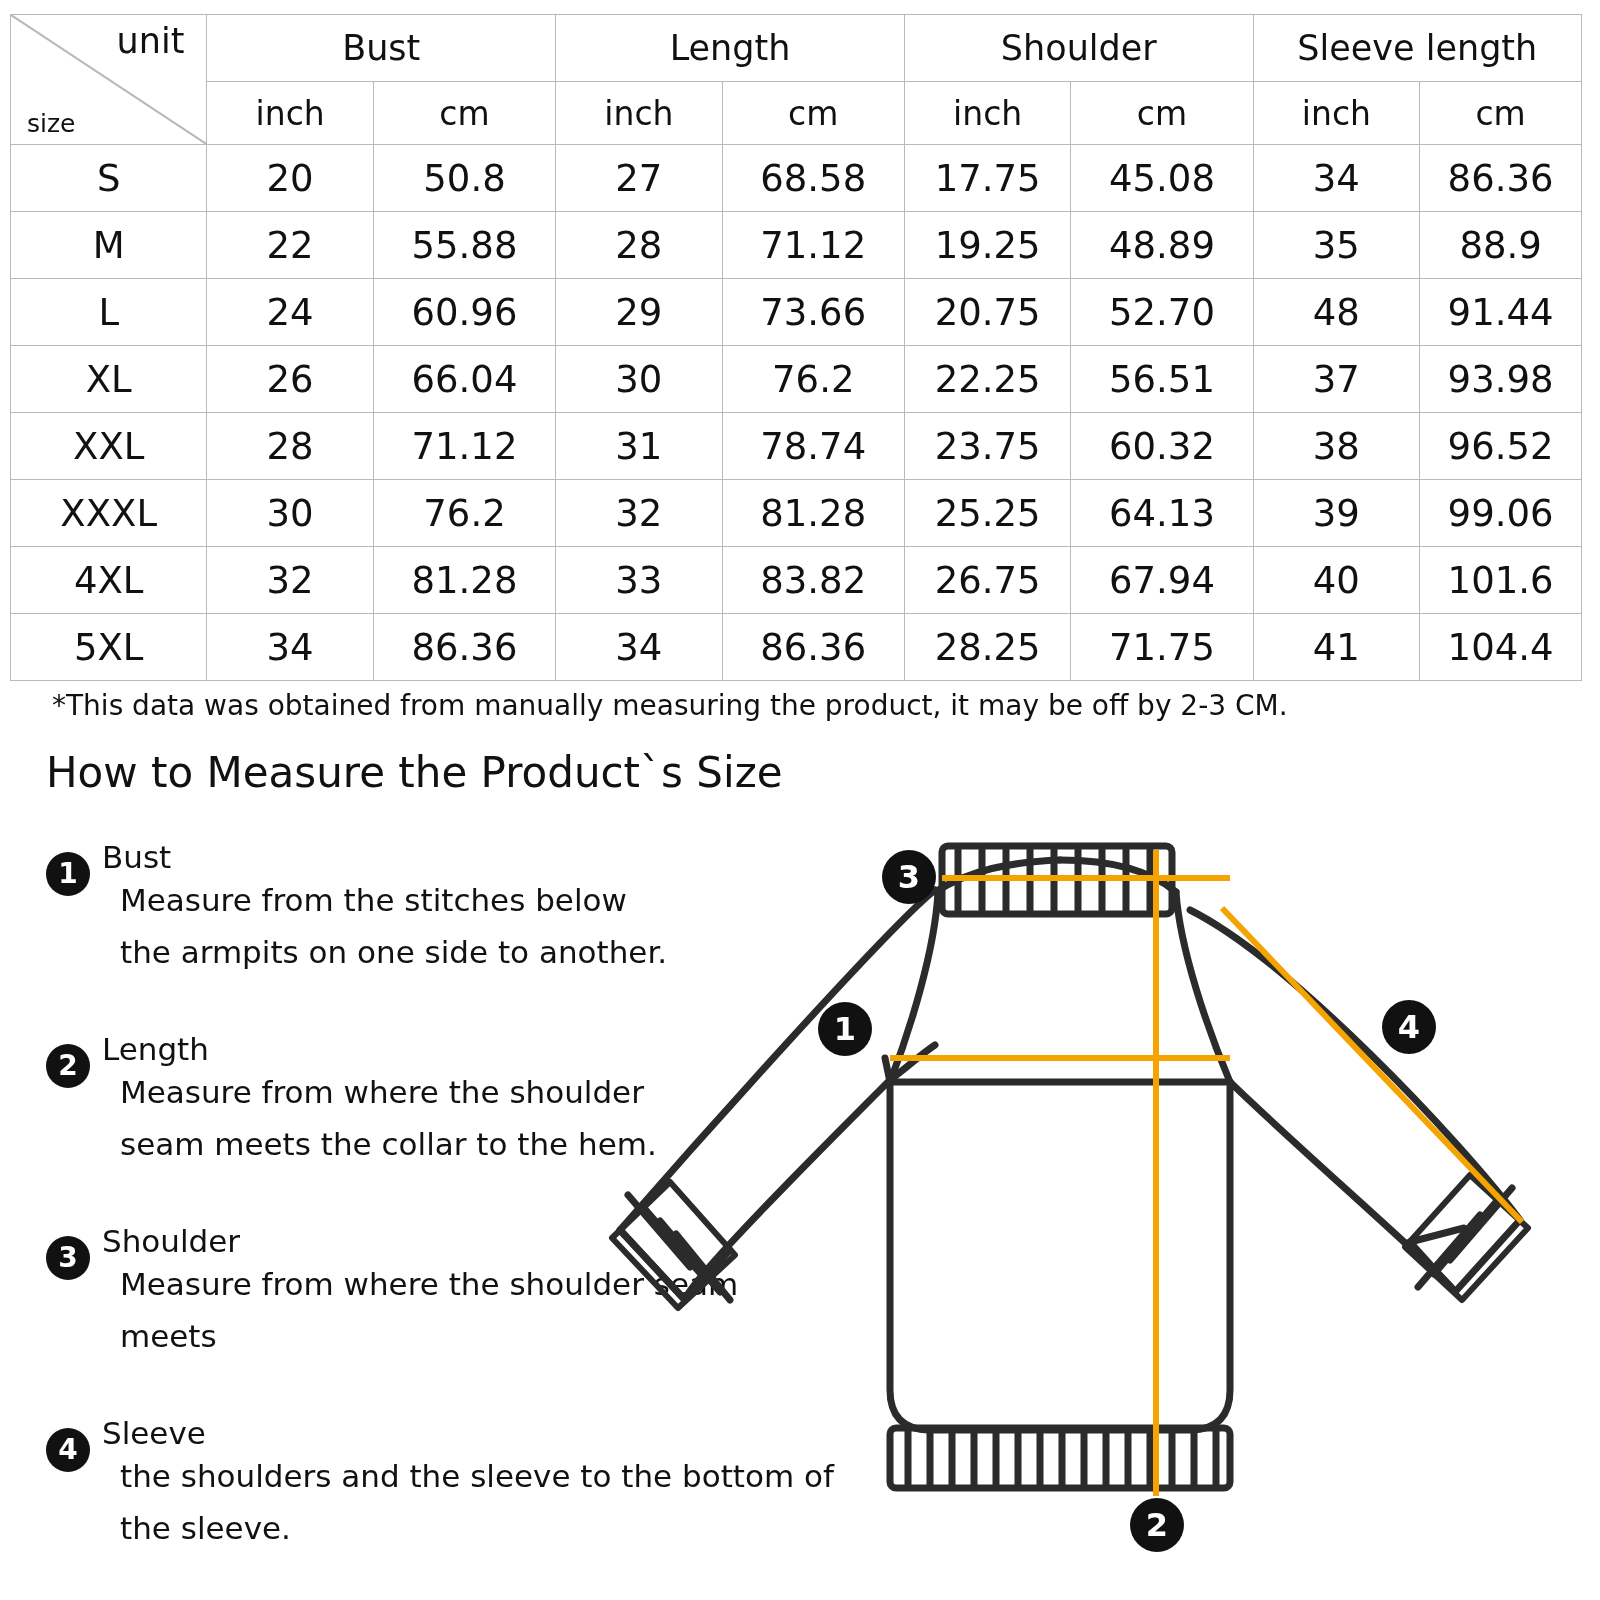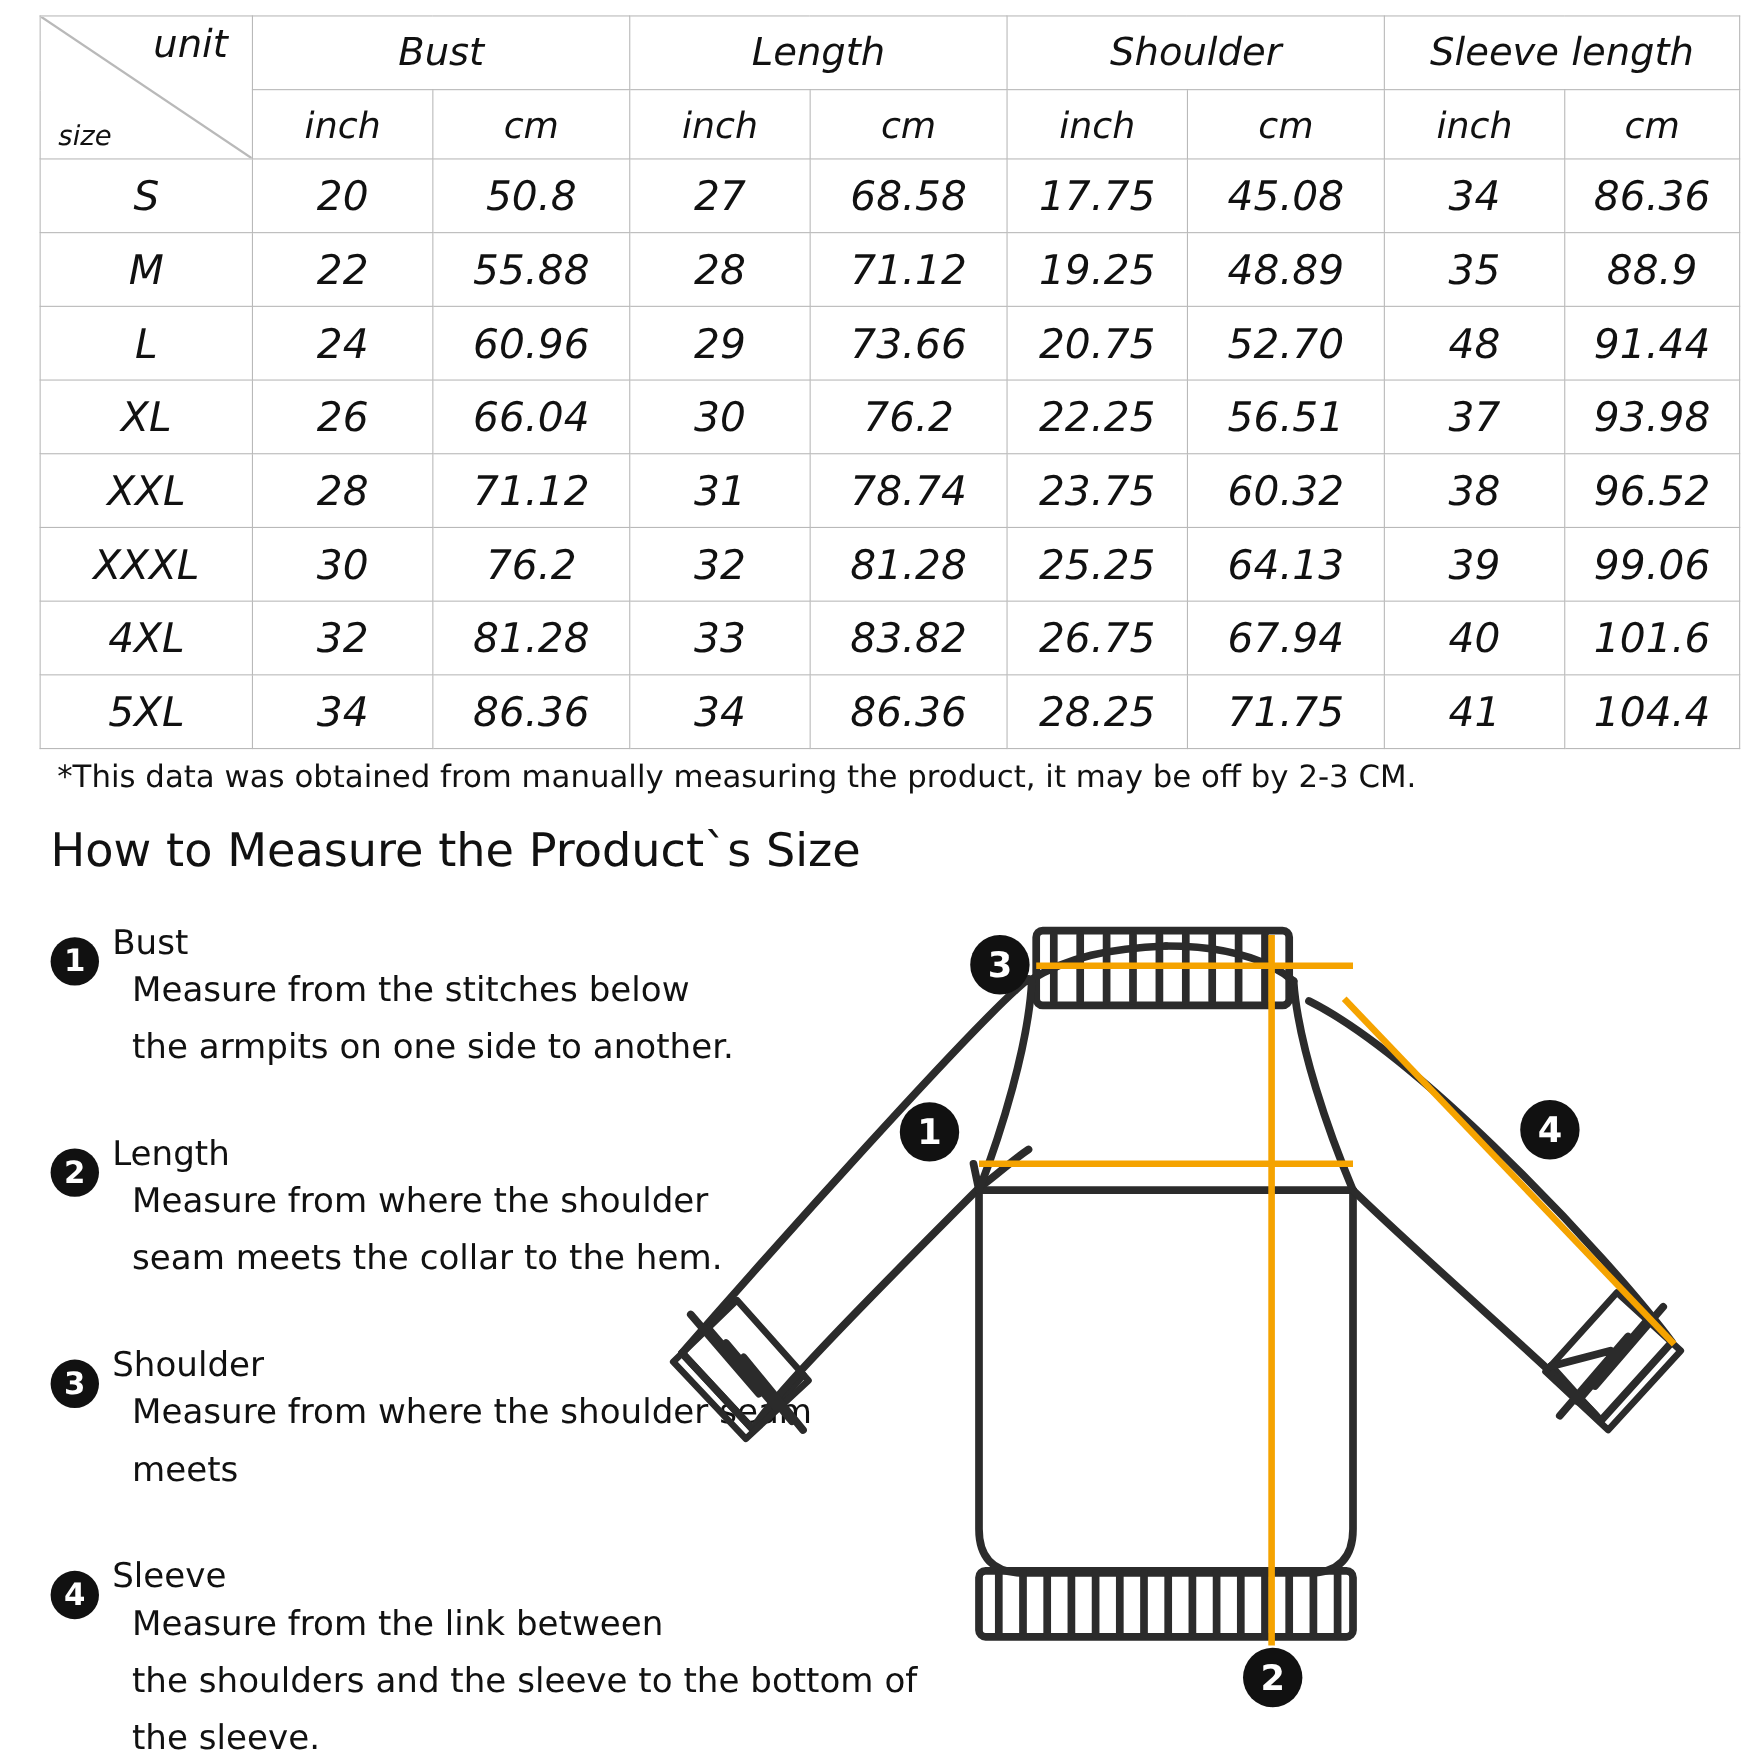--- a/index.html
+++ b/index.html
@@ -11,22 +11,21 @@
     width: 1600px;
     height: 1600px;
     font-family: "DejaVu Sans", sans-serif;
     color: #111111;
     overflow: hidden;
     position: relative;
   }
 
   
   .size-table-wrap {
-    padding: 14px 18px 0 36px;
-    font-style: italic;
+    padding: 14px 18px 0 10px;
   }
   table.size-table {
     border-collapse: collapse;
     width: 100%;
     table-layout: fixed;
   }
   table.size-table td,
   table.size-table th {
     border: 1px solid #b9b9b9;
     text-align: center;
@@ -304,21 +303,20 @@
 
   <div class="instr-block">
     <div class="bullet">3</div>
     <div class="instr-head">Shoulder</div>
     <div class="instr-body">Measure from where the shoulder seam meets</div>
   </div>
 
   <div class="instr-block">
     <div class="bullet">4</div>
     <div class="instr-head">Sleeve</div>
-    <div class="instr-body">Measure from the link between</div>
     <div class="instr-body">the shoulders and the sleeve to the bottom of the sleeve.</div>
   </div>
 
 </div>
 
 <div class="diagram">
   <svg width="1000" height="760" viewBox="0 0 1000 760">
     <g fill="none" stroke="#2b2b2b" stroke-width="7" stroke-linejoin="round" stroke-linecap="round">
 
       <path d="M345,60 C300,95 100,320 30,400 L95,470 L140,420"></path>

